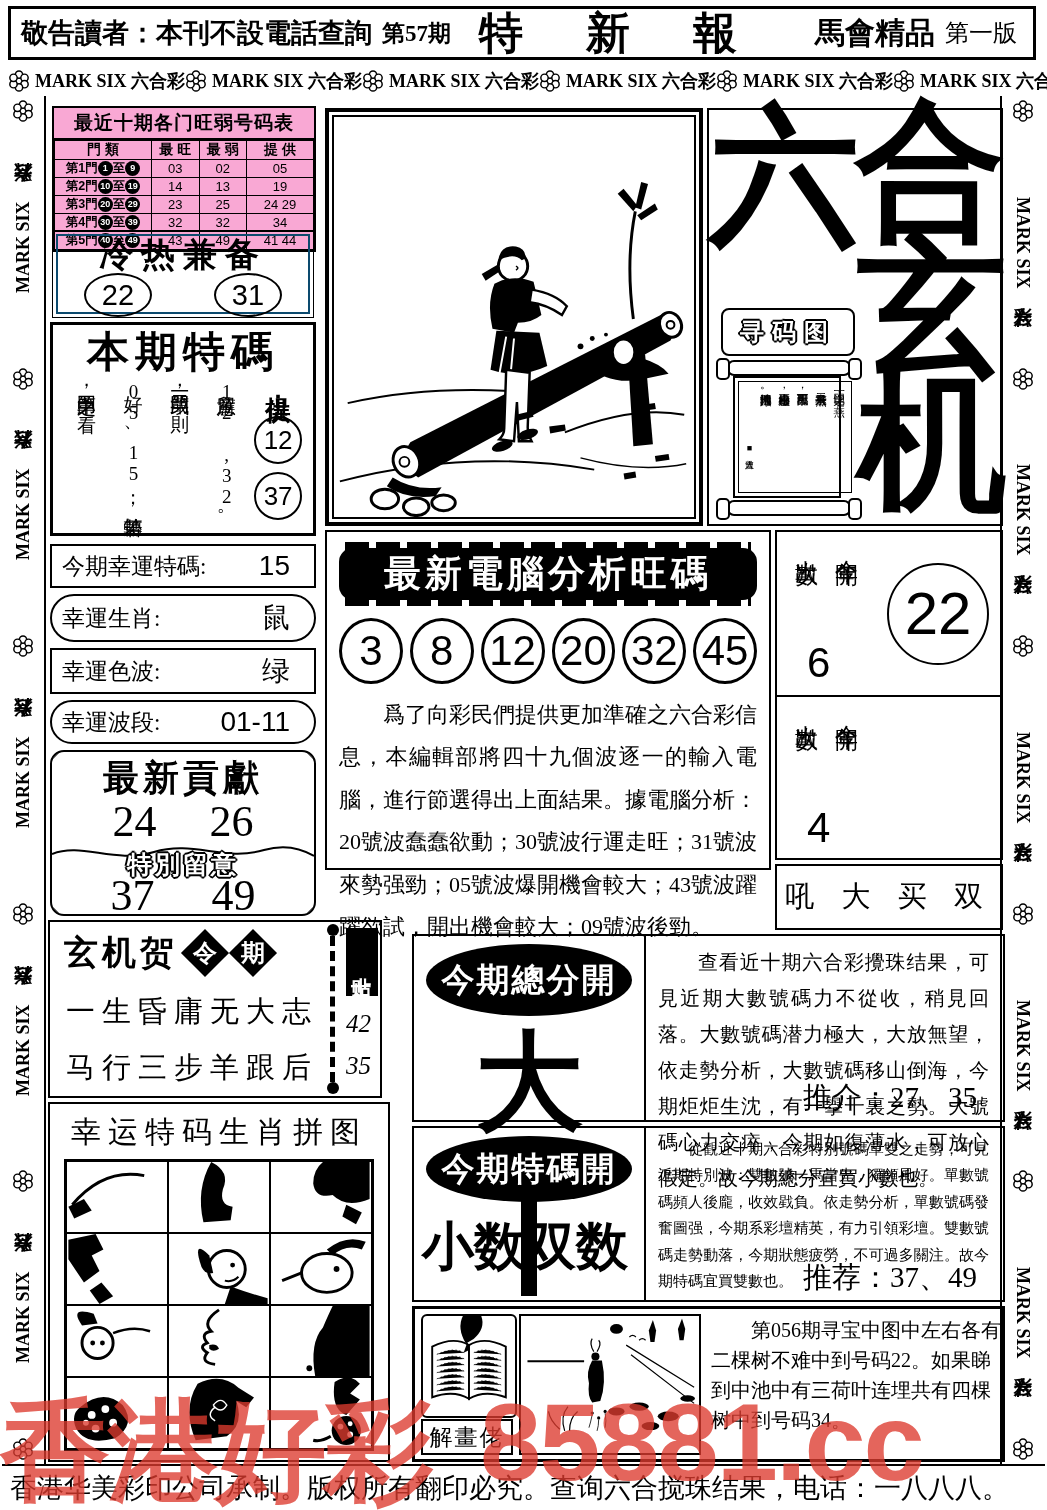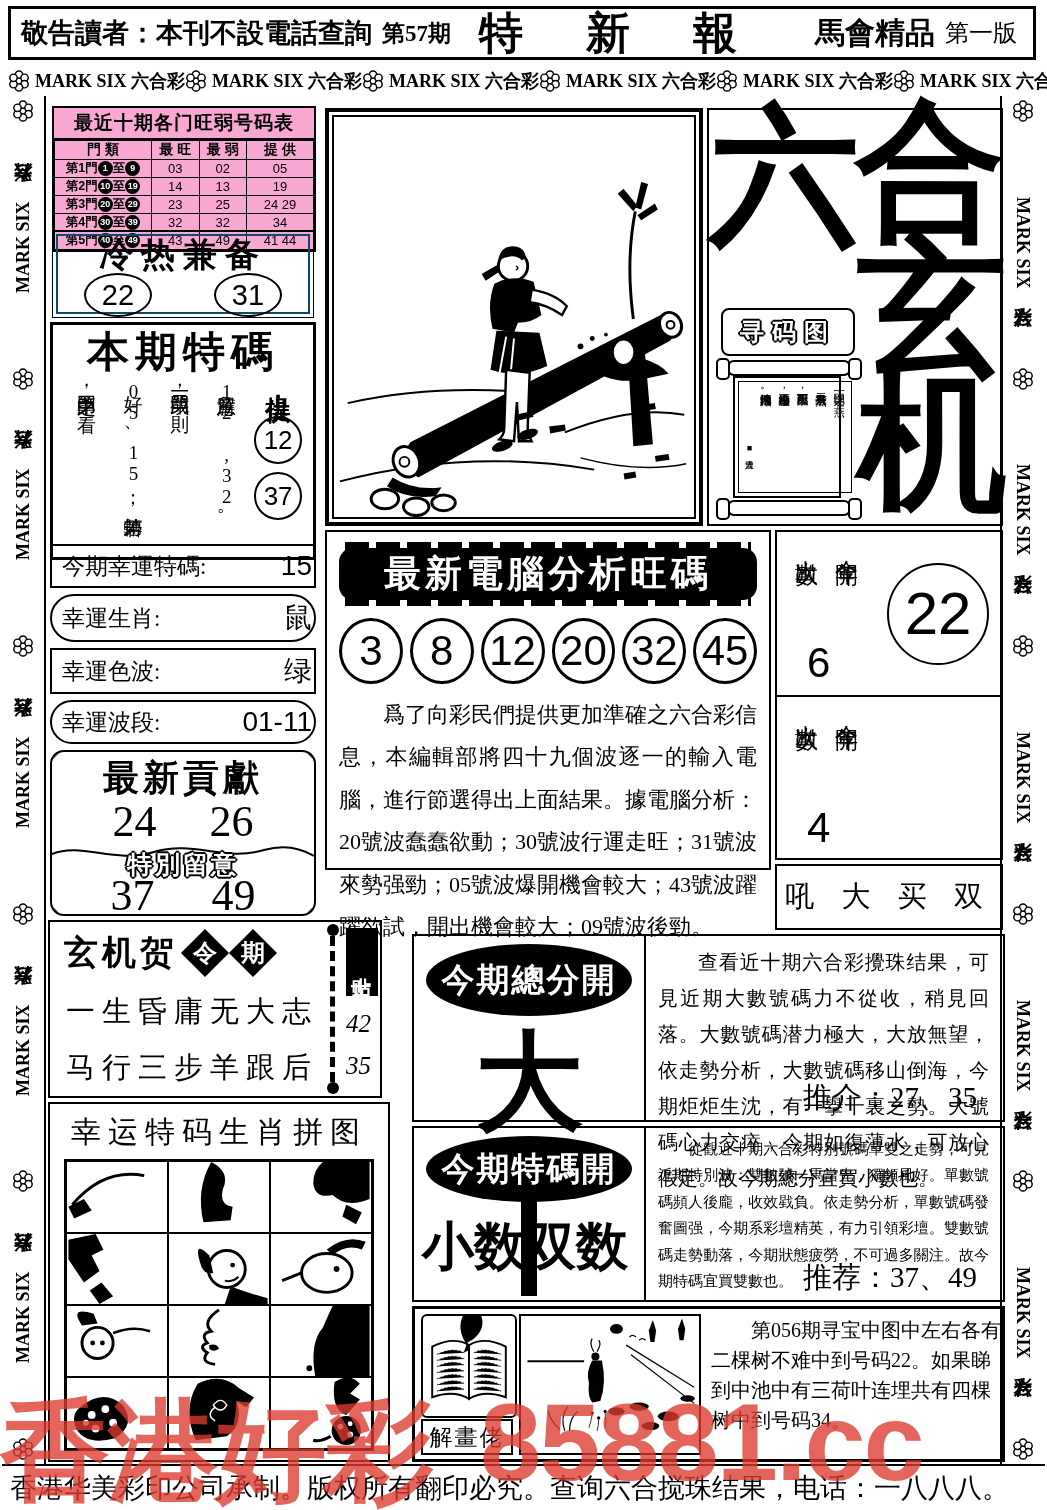--- a/index.html
+++ b/index.html
@@ -43,31 +43,31 @@
   .bnum{display:inline-block;width:15px;height:15px;border-radius:50%;background:#000;color:#fff;font-size:9px;line-height:15px;text-align:center;font-weight:bold;vertical-align:middle;}
 
   
   .coldhot{left:52px;top:230px;width:262px;height:88px;border:1px solid #000;padding:3px;box-sizing:border-box;}
   .coldhot .in{border:2px solid #0c4a6e;height:100%;display:flex;flex-direction:column;align-items:center;box-sizing:border-box;}
   .coldhot .t{font-size:34px;font-weight:900;letter-spacing:8px;line-height:1.1;}
   .coldhot .row{display:flex;gap:62px;margin-top:0px;}
   .ell{width:64px;height:40px;border:2.5px solid #000;border-radius:50%;display:flex;align-items:center;justify-content:center;font-size:29px;}
 
   
-  .speccode{left:50px;top:322px;width:266px;height:238px;border:3px solid #000;box-sizing:border-box;}
+  .speccode{left:50px;top:322px;width:266px;height:214px;border:3px solid #000;box-sizing:border-box;}
   .speccode .t{text-align:center;font-size:42px;font-weight:900;letter-spacing:6px;line-height:1.2;margin-top:2px;}
   .sc-wrap{display:flex;height:150px;padding:0 6px 0 10px;}
   .sc-text{flex:1;writing-mode:vertical-rl;text-orientation:upright;font-size:19px;line-height:2.45;padding-top:4px;}
   .sc-text p{margin:0;}
   .sc-right{width:66px;display:flex;flex-direction:column;align-items:center;}
   .sc-right .lab{writing-mode:vertical-rl;text-orientation:upright;font-size:25px;font-weight:bold;letter-spacing:2px;}
   .scirc{width:44px;height:44px;border:2.5px solid #000;border-radius:50%;display:flex;align-items:center;justify-content:center;font-size:26px;margin-top:8px;}
 
   
-  .lrow{left:50px;width:266px;border:2px solid #000;display:flex;align-items:center;justify-content:space-between;padding:0 2px 0 10px;box-sizing:border-box;}
+  .lrow{left:50px;width:266px;border:2px solid #000;display:flex;align-items:center;justify-content:space-between;padding:0 24px 0 10px;box-sizing:border-box;}
   .lrow .lab{font-size:23px;}
   .lrow .val{font-size:28px;}
   .round{border-radius:24px;}
 
   
   .contrib{left:50px;top:750px;width:266px;height:166px;border:2.5px solid #000;border-radius:14px;box-sizing:border-box;overflow:hidden;}
   .ctri{position:absolute;width:20px;height:20px;background:#000;}
   .contrib .t{position:absolute;top:2px;left:0;right:0;text-align:center;font-size:36px;font-weight:900;letter-spacing:4px;}
   .contrib .p1{position:absolute;top:44px;left:0;right:0;display:flex;justify-content:space-around;padding:0 34px;font-size:44px;}
   .contrib .wave{position:absolute;top:88px;left:0;width:100%;height:24px;}

